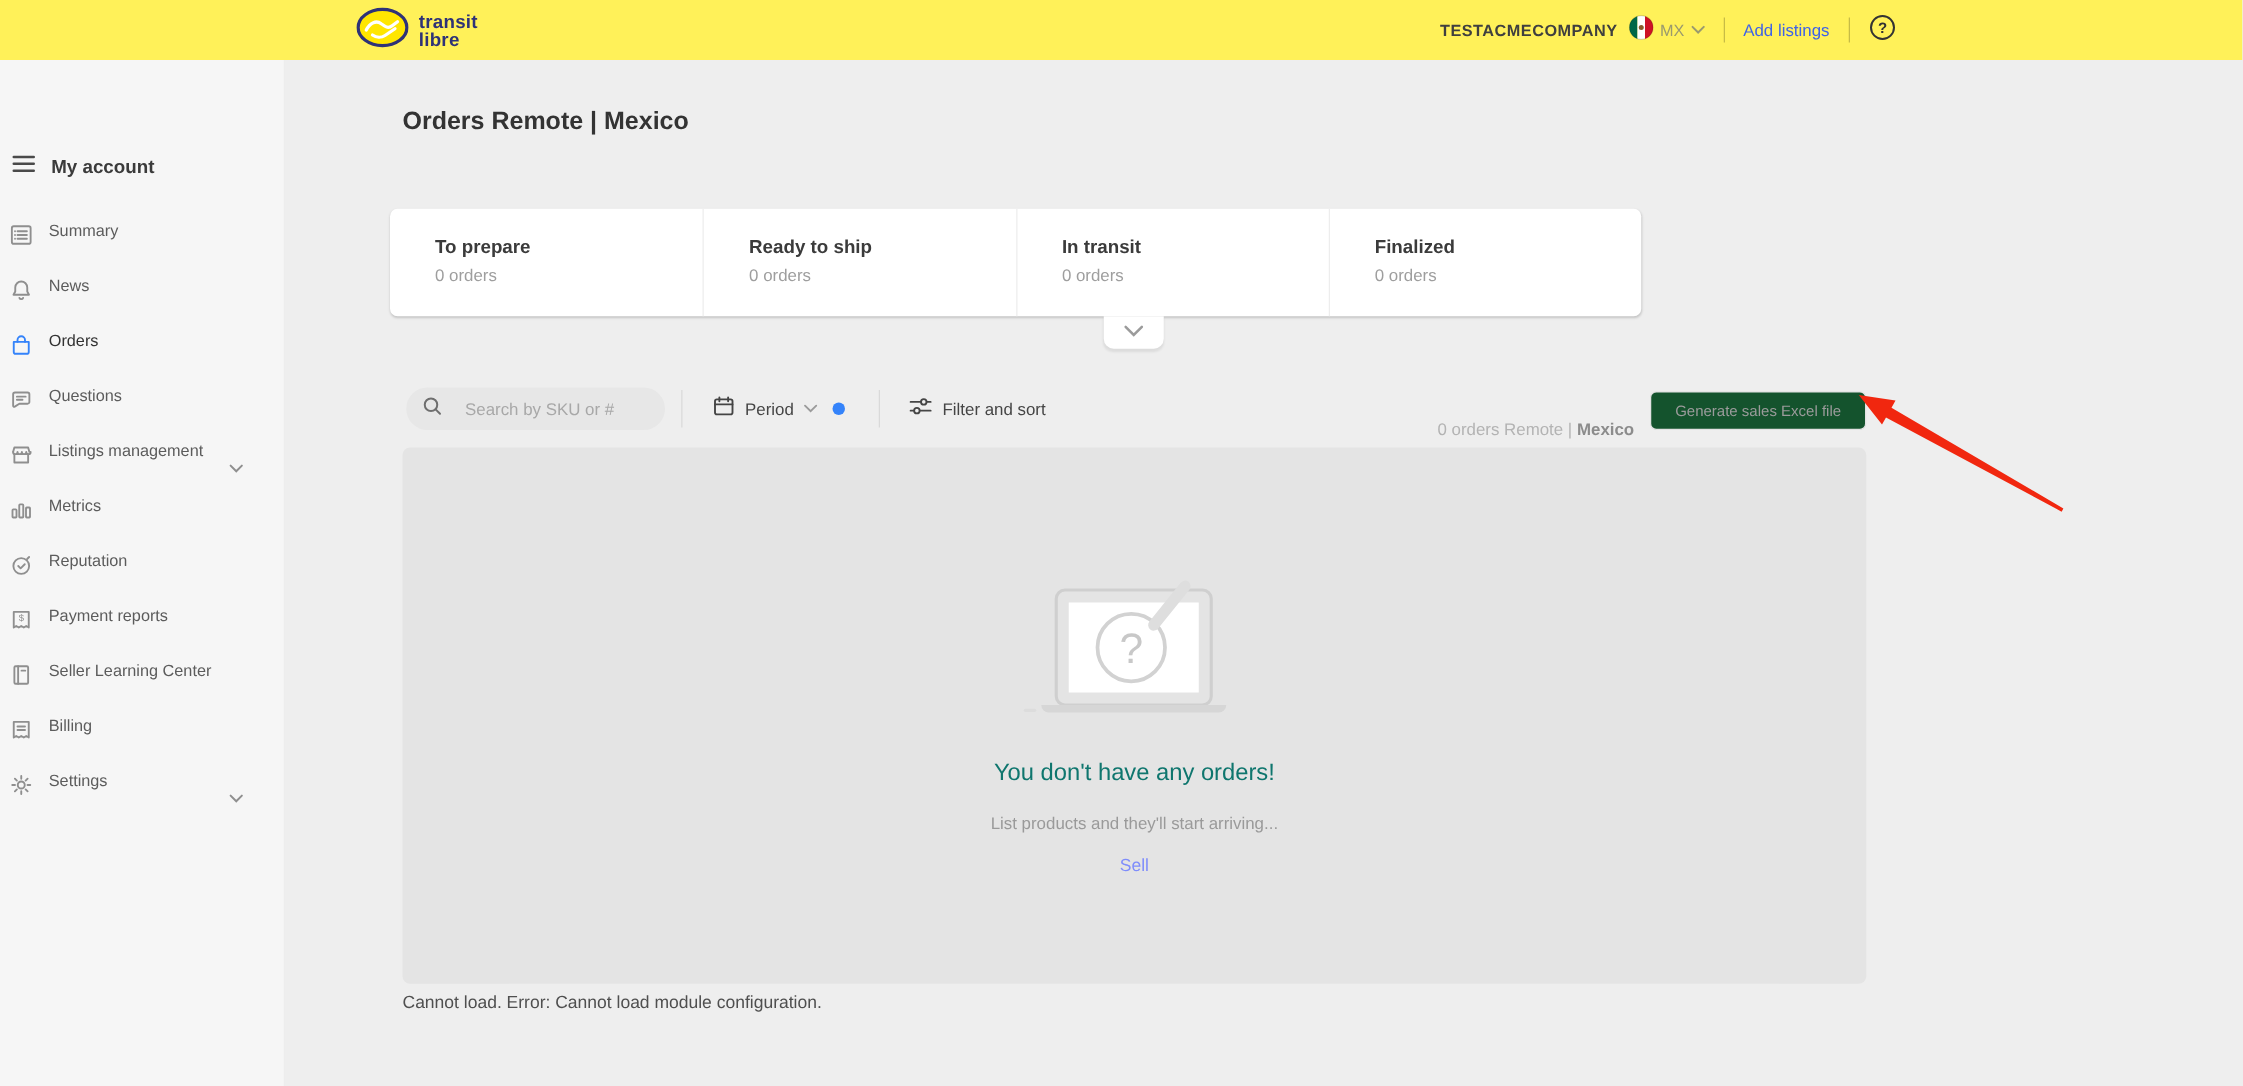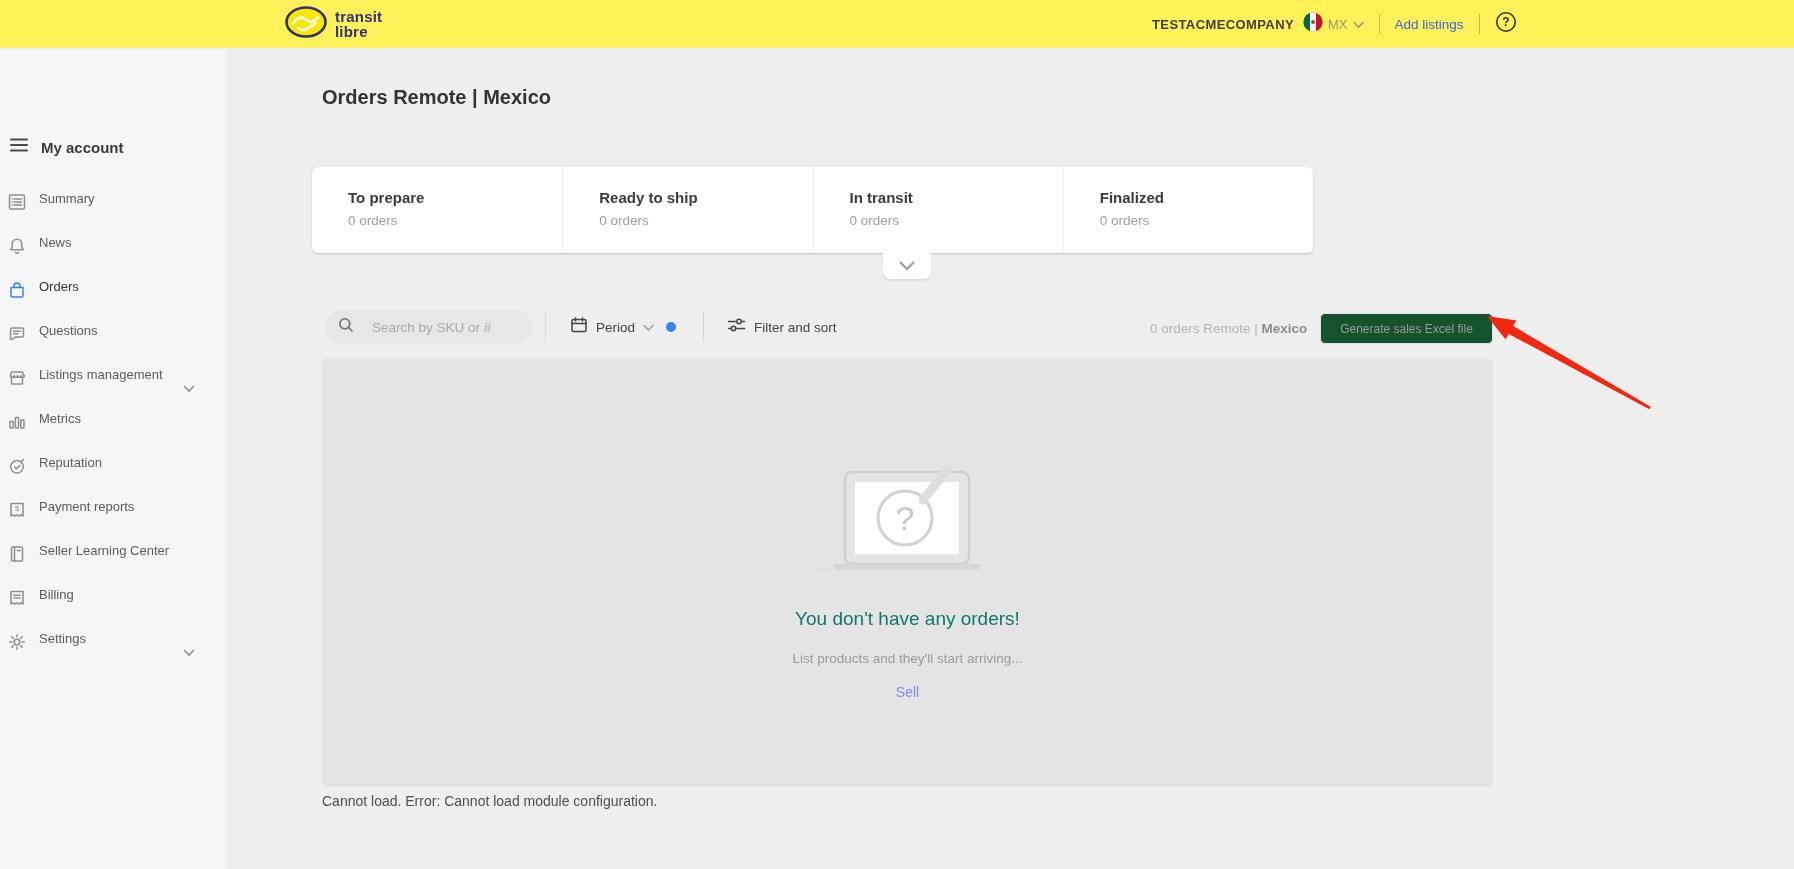--- a/index.html
+++ b/index.html
@@ -23,21 +23,21 @@
     position:absolute; left:1152px; top:0; height:48px;
     display:flex; align-items:center; gap:9px;
   }
   .account-name { font-size:13px; font-weight:bold; color:#3f3f3f; letter-spacing:.4px; }
   .country { display:flex; align-items:center; gap:5px; cursor:pointer; }
   .country-code { font-size:13px; color:#9a9a6e; }
   .hdr-divider { width:1px; height:20px; background:rgba(0,0,0,.22); margin:0 6px; }
   .add-listings { font-size:13.5px; color:#3E63E8; cursor:pointer; }
   
   .sidebar {
-    position:absolute; left:0; top:50px; bottom:0; width:228px;
+    position:absolute; left:0; top:36px; bottom:0; width:228px;
     background:#f6f6f6; border-right:1px solid #ededed; z-index:5;
   }
   .sidebar-header { position:absolute; top:84px; left:8px; display:flex; align-items:center; }
   .sidebar-title { margin-left:11px; font-size:15px; font-weight:bold; color:#3b3b3b; }
   .nav { position:absolute; top:141px; left:0; right:0; }
   .nav-item {
     position:relative; height:44px; display:flex; align-items:flex-start;
     padding-left:6px; cursor:pointer;
   }
   .nav-label { margin-left:11px; font-size:13px; color:#5c5c5c; }
@@ -76,21 +76,21 @@
   .search-pill input::placeholder { color:#a8a8a8; }
   .tb-divider { position:absolute; width:1px; height:30px; background:#d9d9d9; top:312px; z-index:2; }
   .period-group, .filter-group {
     position:absolute; top:310px; height:34px; display:flex; align-items:center;
     gap:8px; cursor:pointer; z-index:2;
   }
   .period-group { left:570px; }
   .filter-group { left:727px; }
   .tb-label { font-size:13.5px; color:#454545; }
   .blue-dot { width:10px; height:10px; border-radius:50%; background:#3483FA; margin-left:4px; }
-  .orders-summary { position:absolute; left:1150px; top:321px; font-size:13.5px; color:#b3b3b3; z-index:2;text-align:right; }
+  .orders-summary { position:absolute; left:1150px; top:336px; font-size:13.5px; color:#b3b3b3; z-index:2;text-align:right; }
   .orders-summary b { color:#8c8c8c; font-weight:bold; }
   .generate-btn {
     position:absolute; left:1320px; top:313px; width:173px; height:31px;
     background:#14532d; border:1px solid #e2e2e2; border-radius:5px;
     font-size:12px; color:#9b9b9b; cursor:pointer; z-index:2;
     font-family:Liberation Sans, sans-serif;
   }
   
   .empty-panel {
     position:absolute; left:322px; top:358px; width:1171px; height:429px;

